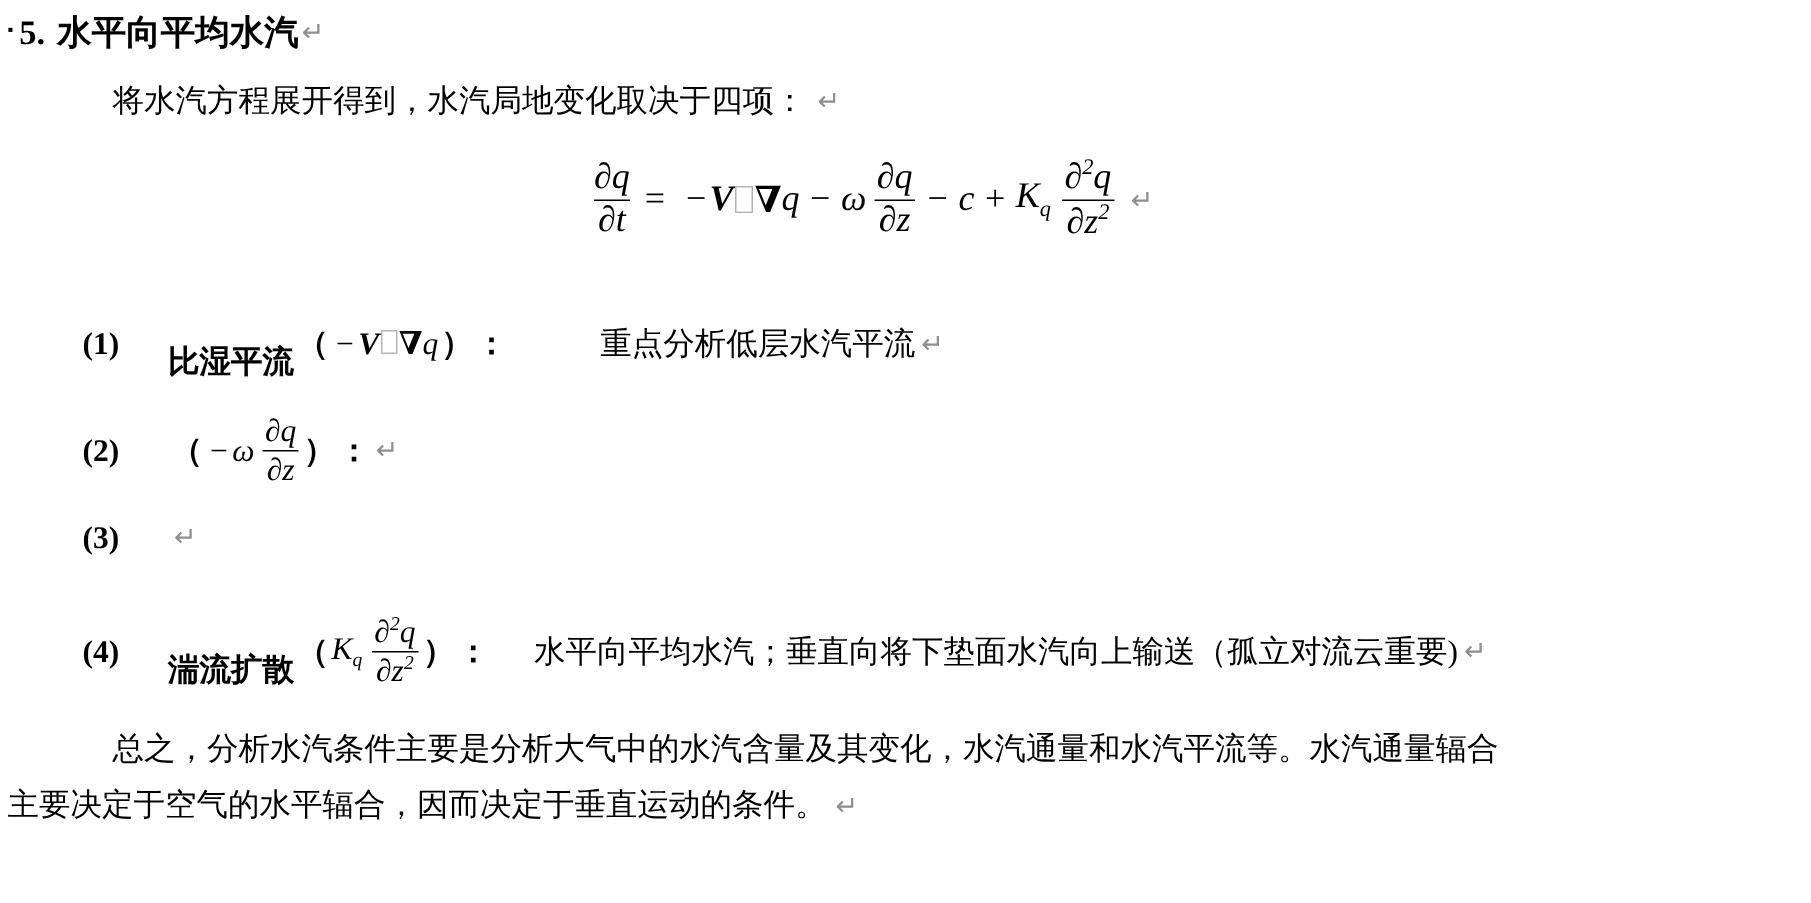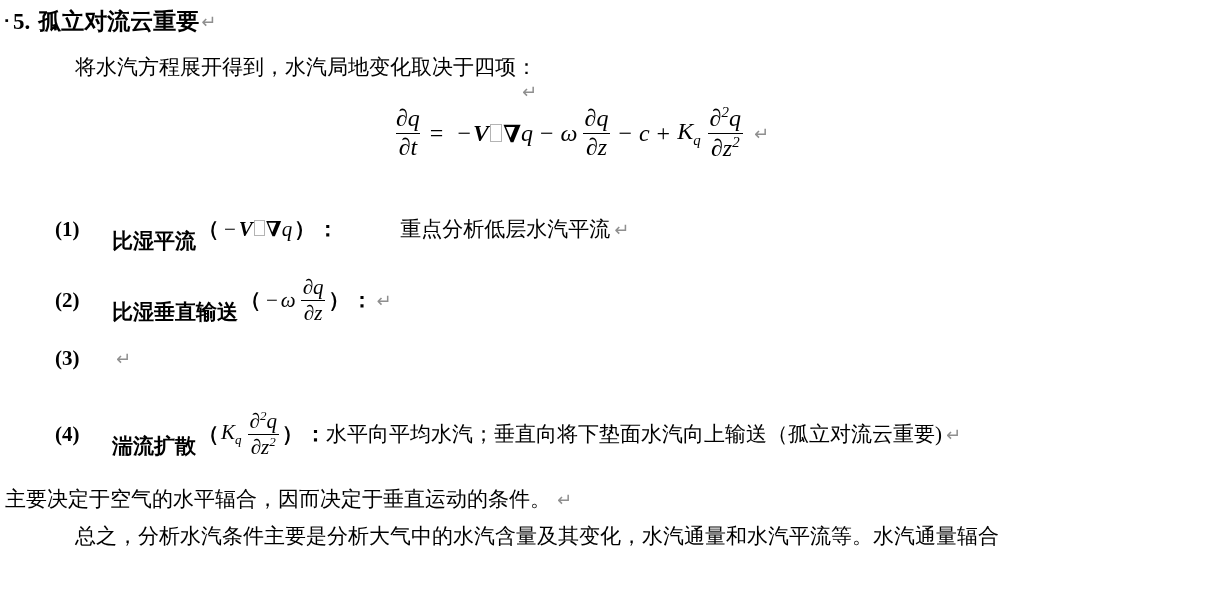--- a/index.html
+++ b/index.html
@@ -9,21 +9,21 @@
   }
   
   .b{font-weight:bold;}
   .ret{color:#8f8f8f;font-family:"DejaVu Sans",sans-serif;font-size:18px;font-style:normal;font-weight:normal;}
   
   .heading{position:absolute;top:6px;left:5px;font-size:23px;font-weight:bold;display:flex;align-items:center;}
   .bullet{font-size:11px;margin-right:4px;position:relative;top:-2px;}
   .heading .num{margin-right:8px;}
   .heading .ret{margin-left:2px;}
   
-  .intro{position:absolute;top:53px;left:75px;font-size:21px;display:flex;align-items:flex-end;flex-direction:column;}
+  .intro{position:absolute;top:53px;left:75px;font-size:21px;display:flex;align-items:center;}
   .intro .ret{margin-left:8px;}
   
   .math{font-style:italic;}
   .frac{display:inline-flex;flex-direction:column;align-items:center;line-height:1.15;text-align:center;}
   .frac .den{border-top:1px solid #000;padding:0 3px;}
   .frac .num{padding:0 3px;}
   sup{font-size:0.62em;}
   sub{font-size:0.62em;}
   .dotbox{display:inline-block;width:10px;height:16px;border:1px solid #b4b4b4;margin:0 1px;}
   .eq{position:absolute;top:88px;left:393px;height:90px;display:flex;align-items:center;font-size:24px;}
@@ -36,37 +36,37 @@
   .item .ilabel{font-weight:bold;margin-top:24px;}
   .item .paren{font-weight:bold;margin:0 2px;}
   .item .colon{font-weight:bold;}
   .item .op{margin:0 3px;font-style:normal;}
   .item1{top:208px;height:42px;}
   .item1 .desc{margin-left:62px;}
   .item2{top:262px;height:76px;}
   .item2 .ret{margin-left:18px;}
   .item3{top:340px;height:36px;}
   .item4{top:394px;height:80px;}
-  .item4 .desc{}
+  .item4 .desc{margin-left:30px;}
   .desc{font-weight:normal;}
   .item .ret{margin-left:4px;}
   
   .summary{position:absolute;top:481px;left:5px;width:1160px;font-size:21px;line-height:37px;}
   .pindent{padding-left:70px;}
   .sline .ret{margin-left:6px;}
 </style>
 </head>
 <body>
 
 <div class="page">
 
   <div class="heading">
     <span class="bullet">▪</span>
     <span class="num">5.</span>
-    <span>孤立对流云重要</span>
+    <span>水平向平均水汽</span>
     <span class="ret">↵</span>
   </div>
 
   <div class="intro">
     <span>将水汽方程展开得到，水汽局地变化取决于四项：</span>
     <span class="ret">↵</span>
   </div>
 
   <div class="eq math">
     <span class="frac">
@@ -102,21 +102,20 @@
     <span class="paren">（</span>
     <span class="math"><span class="op">−</span><span class="b">V</span><span class="dotbox" style="height:14px;width:9px;"></span><span class="b">∇</span><span>q</span></span>
     <span class="paren">）</span>
     <span class="colon">：</span>
     <span class="desc">重点分析低层水汽平流</span>
     <span class="ret">↵</span>
   </div>
 
   <div class="item item2">
     <span class="inum">(2)</span>
-    <span class="ilabel">比湿垂直输送</span>
     <span class="paren">（</span>
     <span class="math" style="display:inline-flex;align-items:center;">
         <span class="op">−</span>
         <span>ω</span>
         <span class="frac" style="margin-left:4px;">
           <span class="num">∂q</span>
           <span class="den">∂z</span>
         </span>
       </span>
     <span class="paren">）</span>
@@ -140,17 +139,17 @@
           <span class="den"><span>∂z</span><sup>2</sup></span>
         </span>
       </span>
     <span class="paren">）</span>
     <span class="colon">：</span>
     <span class="desc">水平向平均水汽；垂直向将下垫面水汽向上输送（孤立对流云重要)</span>
     <span class="ret">↵</span>
   </div>
 
   <div class="summary">
+    <div class="sline pindent"><span>总之，分析水汽条件主要是分析大气中的水汽含量及其变化，水汽通量和水汽平流等。水汽通量辐合</span></div>
     <div class="sline"><span>主要决定于空气的水平辐合，因而决定于垂直运动的条件。</span><span class="ret">↵</span></div>
-    <div class="sline pindent"><span>总之，分析水汽条件主要是分析大气中的水汽含量及其变化，水汽通量和水汽平流等。水汽通量辐合</span></div>
   </div>
 
 </div>
 
 </body></html>

